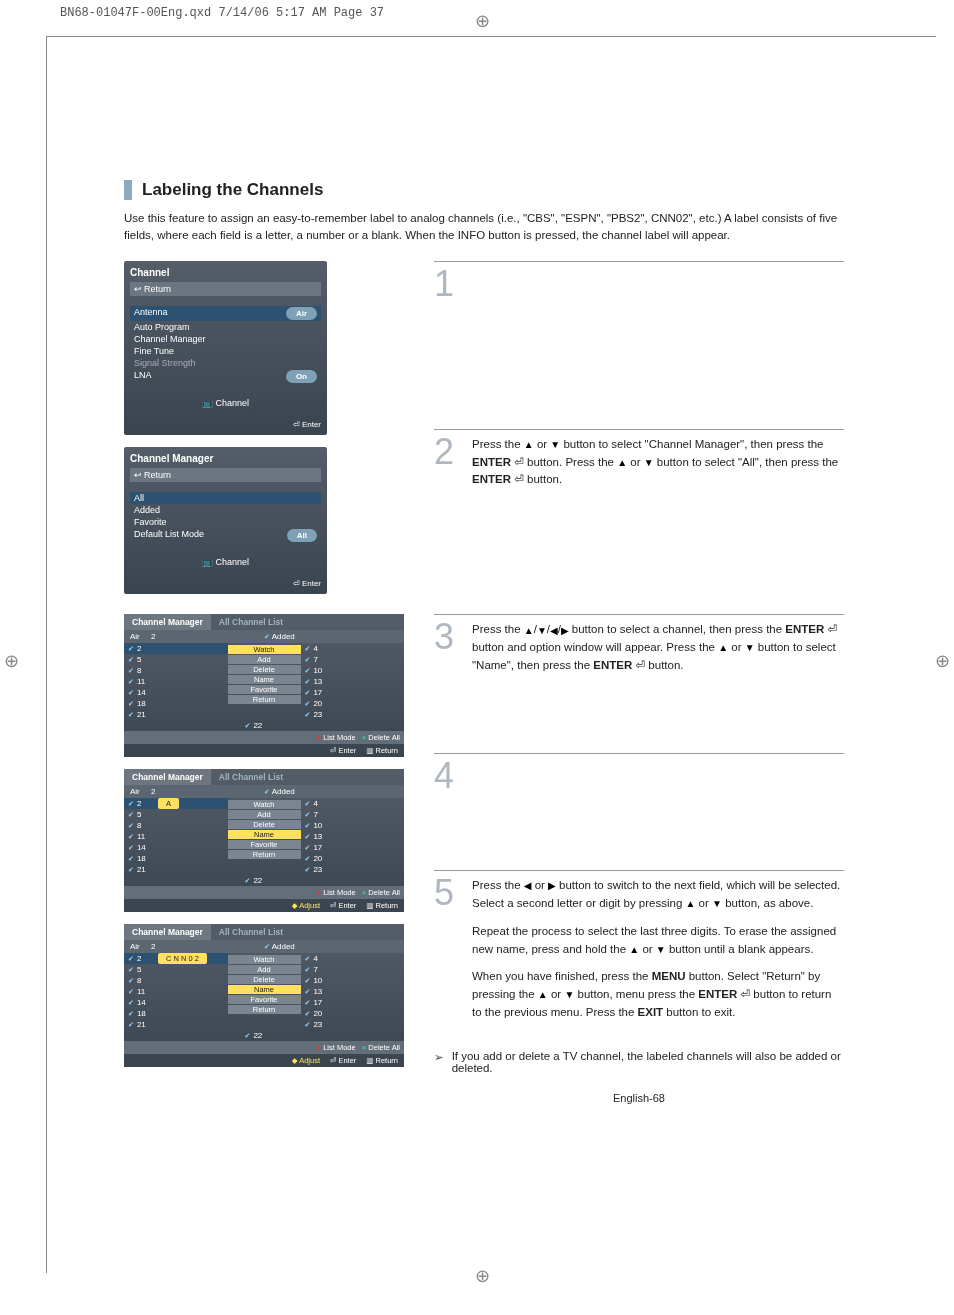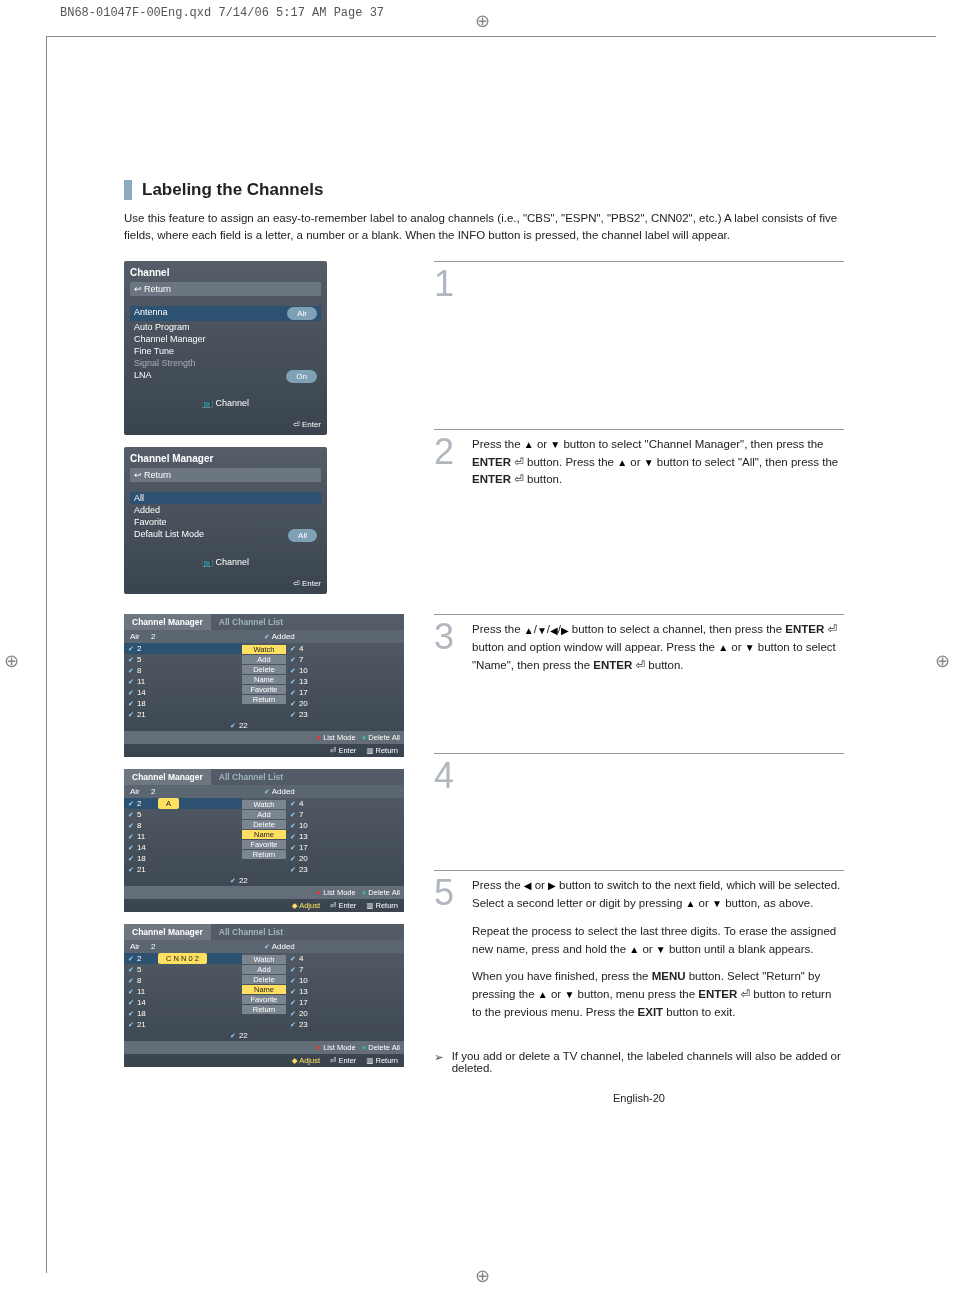--- a/index.html
+++ b/index.html
@@ -35,38 +35,38 @@
 
   .arrow { display: inline-block; font-size: 10px; vertical-align: middle; color: #000; }
 
   
   .osd { background: #4a5560; background: linear-gradient(#555e68, #3a444e); border-radius: 2px; padding: 6px; color: #fff; font-size: 9px; margin-bottom: 12px; width: 203px; position: relative; }
   .osd .title { font-weight: bold; font-size: 10px; margin-bottom: 4px; }
   .osd .return { background: #6b7680; padding: 2px 4px; margin-bottom: 10px; }
   .osd .menu-row { display: flex; justify-content: space-between; padding: 1px 4px; }
   .osd .menu-row.sel { background: #2d5170; }
   .osd .menu-row.dim { color: #aab; }
-  .osd .pill { background: #7fa1b6; border-radius: 7px; padding: 0 10px; font-size: 8px; line-height: 13px; color:#fff; }
+  .osd .pill { background: #7fa1b6; border-radius: 7px; padding: 0 10px; font-size: 8px; line-height: 13px; color:#fff;font-weight:bold; }
   .osd .footer { text-align: right; font-size: 8px; margin-top: 12px; }
   .osd .chband { text-align: center; margin-top: 14px; font-size: 9px; }
 
   .osd-wide { background: #4a5560; background: linear-gradient(#555e68, #3a444e); color: #fff; font-size: 8px; margin-bottom: 12px; width: 280px; }
   .osd-wide .tabbar { display: flex; }
   .osd-wide .tab { padding: 3px 8px; font-weight: bold; font-size: 8.5px; }
   .osd-wide .tab.a { background: #6e7780; }
   .osd-wide .tab.b { color: #9fb3bf; }
   .osd-wide .hdr { display: flex; padding: 2px 6px; background: #5b6670; }
   .osd-wide .hdr > div { flex: 1; text-align: left; }
   .osd-wide .grid { display: flex; }
   .osd-wide .col { flex: 1; }
   .osd-wide .ch-row { display: flex; gap: 3px; padding: 0 4px; line-height: 11px; align-items: center; }
   .osd-wide .ch-row.sel { background: #2d5170; }
   .osd-wide .hl { background: #ffe060; color: #222; padding: 0 8px; border-radius: 2px; font-size: 7.5px; }
   .osd-wide .mk { color: #8fd0ff; font-size: 7px; }
-  .osd-wide .midcol { width: 44px; padding-top: 2px; }
+  .osd-wide .midcol { width: 73px; padding-top: 2px; }
   .osd-wide .opt { background: #7a8590; text-align: center; margin: 0 0 1px 0; font-size: 7.5px; padding: 0 0; }
   .osd-wide .opt.hi { background: #ffe060; color: #222; }
   .osd-wide .fbar { display: flex; justify-content: flex-end; gap: 6px; padding: 2px 4px; background: #646e78; font-size: 7.5px; }
   .osd-wide .fbar span b { color: #e33; }
   .osd-wide .fbar2 { display: flex; justify-content: flex-end; gap: 10px; padding: 2px 6px; font-size: 7.5px; }
   .osd-wide .fbar2 .adj { color: #ffe060; }
 
   b { font-weight: bold; }
 
 </style>
@@ -464,18 +464,18 @@
             <p><span>Repeat the process to select the last three digits. To erase the assigned new name, press and hold the </span><span class="arrow">▲</span><span> or </span><span class="arrow">▼</span><span> button until a blank appears.</span></p>
             <p><span>When you have finished, press the </span><b>MENU</b><span> button. Select "Return" by pressing the </span><span class="arrow">▲</span><span> or </span><span class="arrow">▼</span><span> button, menu press the </span><b>ENTER</b> <span>⏎</span><span> button to return to the previous menu. Press the </span><b>EXIT</b><span> button to exit.</span></p>
           </div>
         </div>
 
         <div class="note-row">
           <span class="bullet">➢</span>
           <span>If you add or delete a TV channel, the labeled channels will also be added or deleted.</span>
         </div>
 
-        <div class="pageno">English-20</div>
+        <div class="pageno">English-68</div>
       </div>
     </div>
 
   </div>
 </div>
 
 </body></html>

